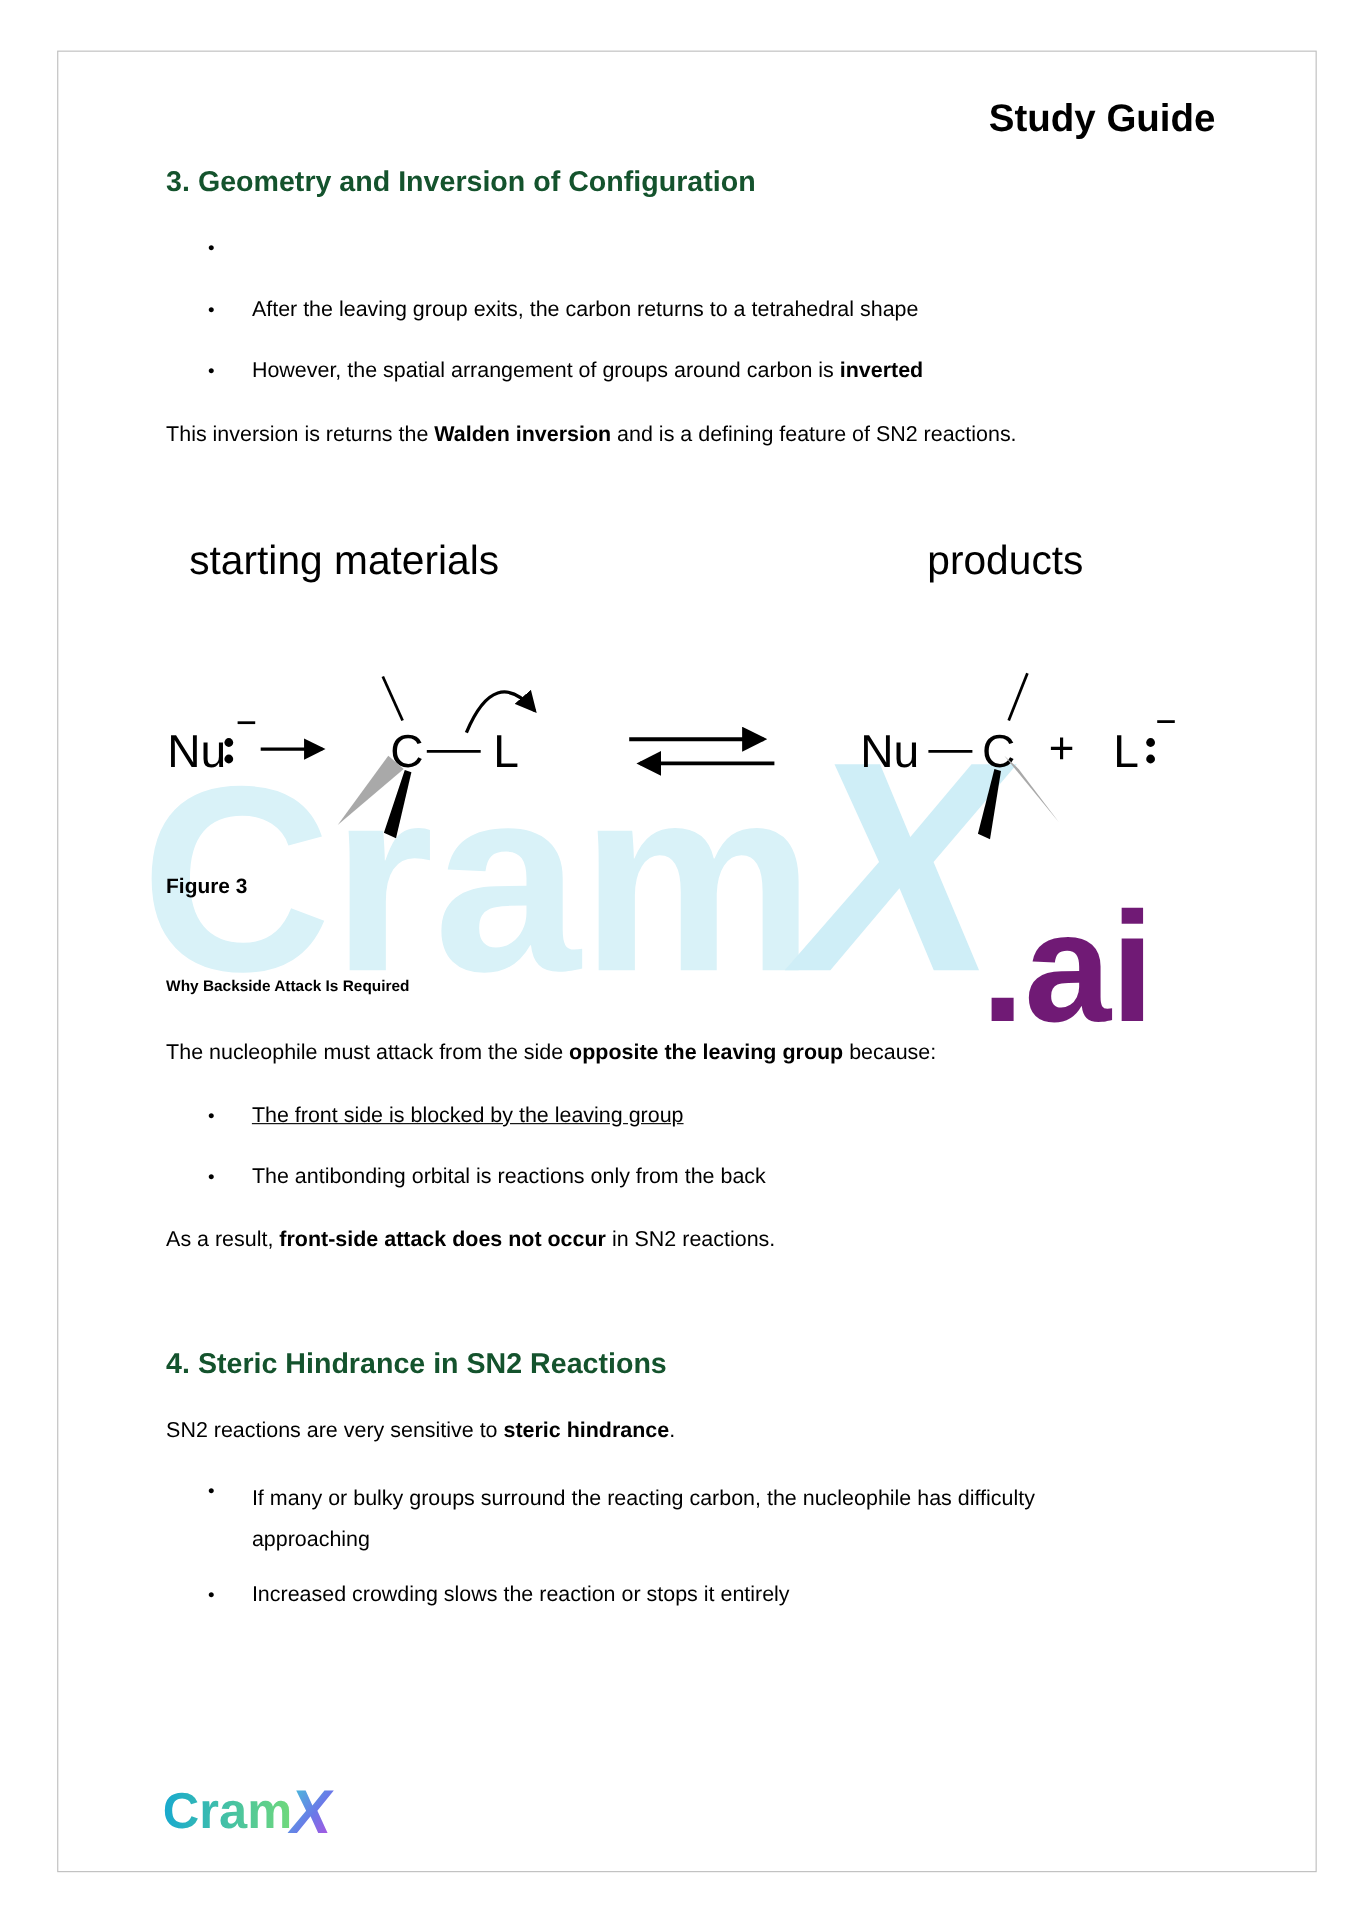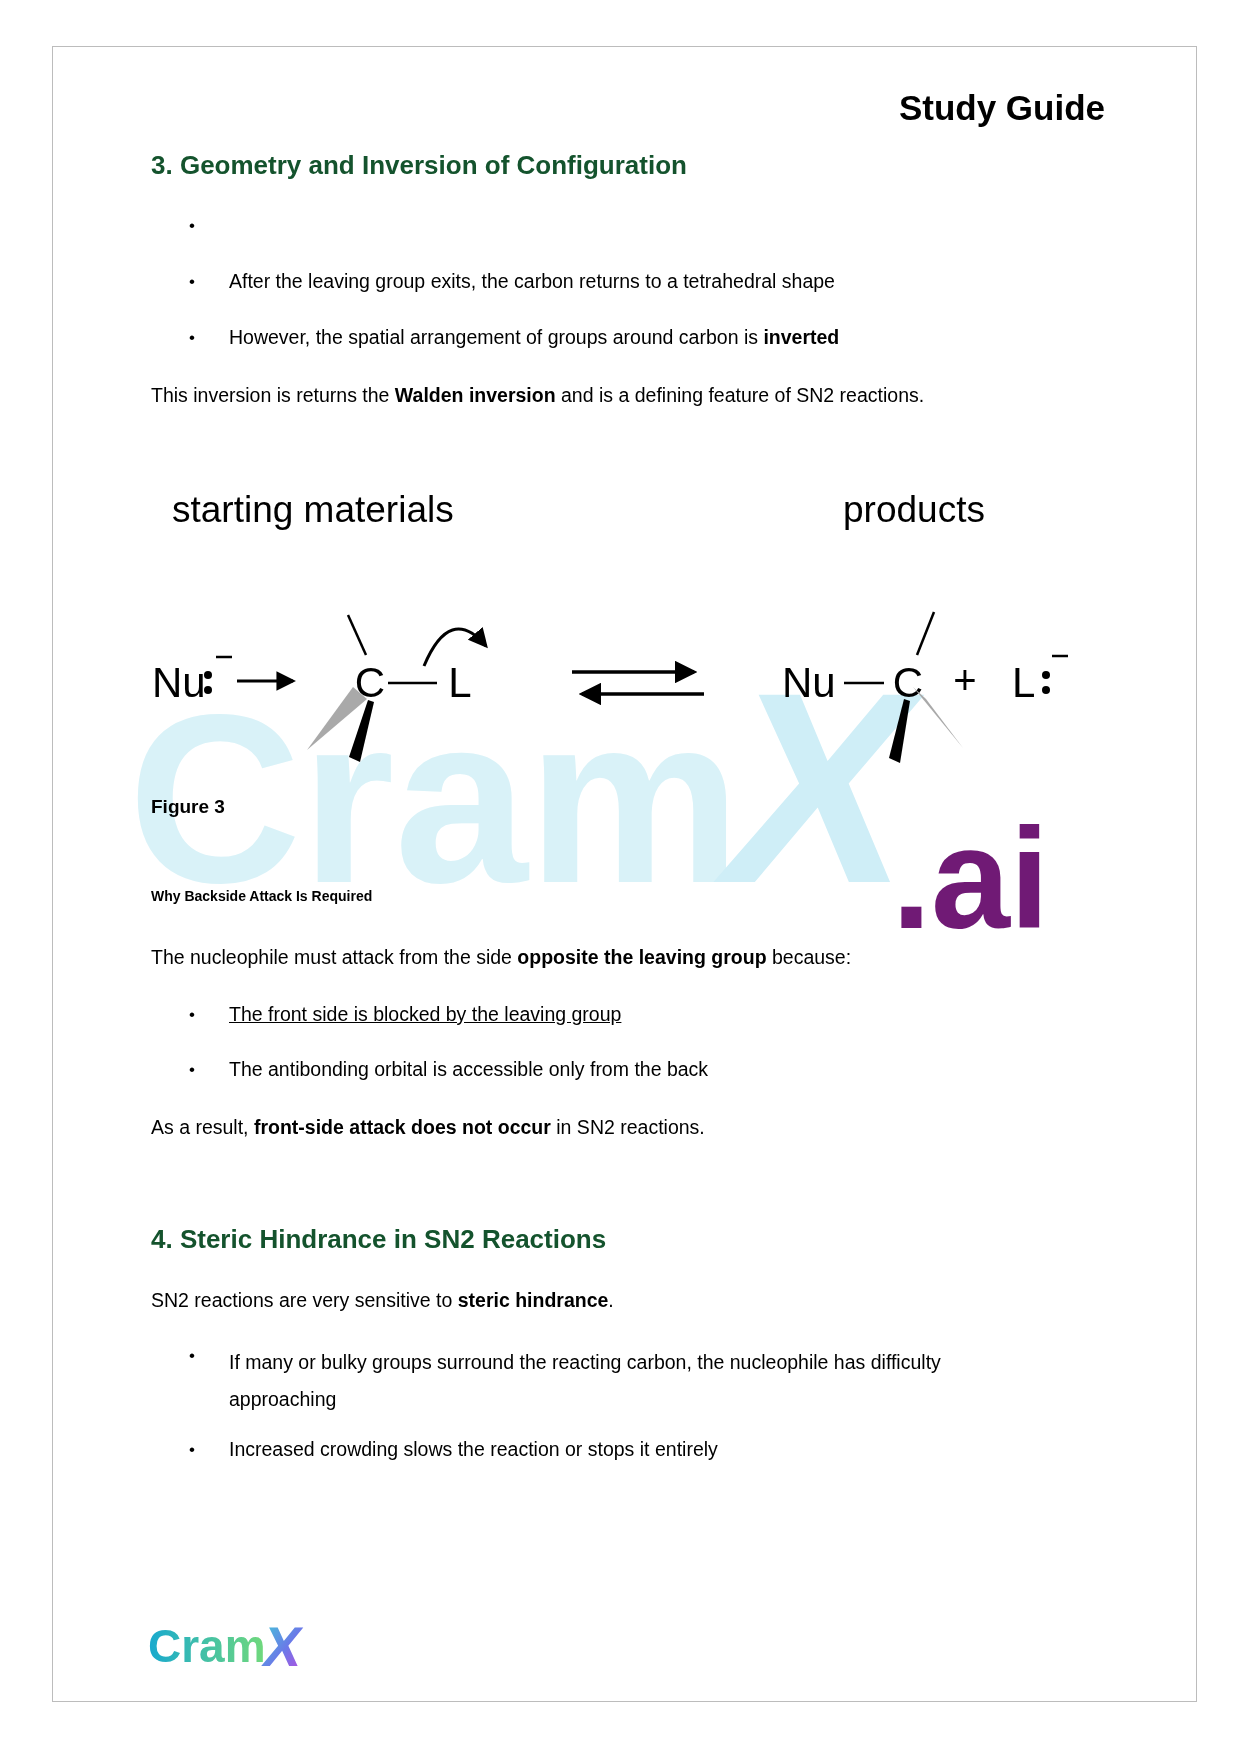--- a/index.html
+++ b/index.html
@@ -99,21 +99,21 @@
     <span>The nucleophile must attack from the side </span><b>opposite the leaving group</b><span> because:</span>
   </div>
 
   <div class="abs bullet-dot" style="left:189px;top:1005px;">•</div>
   <div class="abs body-t" style="left:229px;top:1003px;width:830px;text-decoration:underline;">
     <span>The front side is blocked by the leaving group</span>
   </div>
 
   <div class="abs bullet-dot" style="left:189px;top:1060px;">•</div>
   <div class="abs body-t" style="left:229px;top:1058px;width:830px;">
-    <span>The antibonding orbital is accessible only from the back</span>
+    <span>The antibonding orbital is reactions only from the back</span>
   </div>
 
   <div class="abs body-t" style="left:151px;top:1116px;width:900px;">
     <span>As a result, </span><b>front-side attack does not occur</b><span> in SN2 reactions.</span>
   </div>
 
   <div class="abs h-blue" style="left:151px;top:1224px;">4. Steric Hindrance in SN2 Reactions</div>
 
   <div class="abs body-t" style="left:151px;top:1289px;width:900px;">
     <span>SN2 reactions are very sensitive to </span><b>steric hindrance</b><span>.</span>

